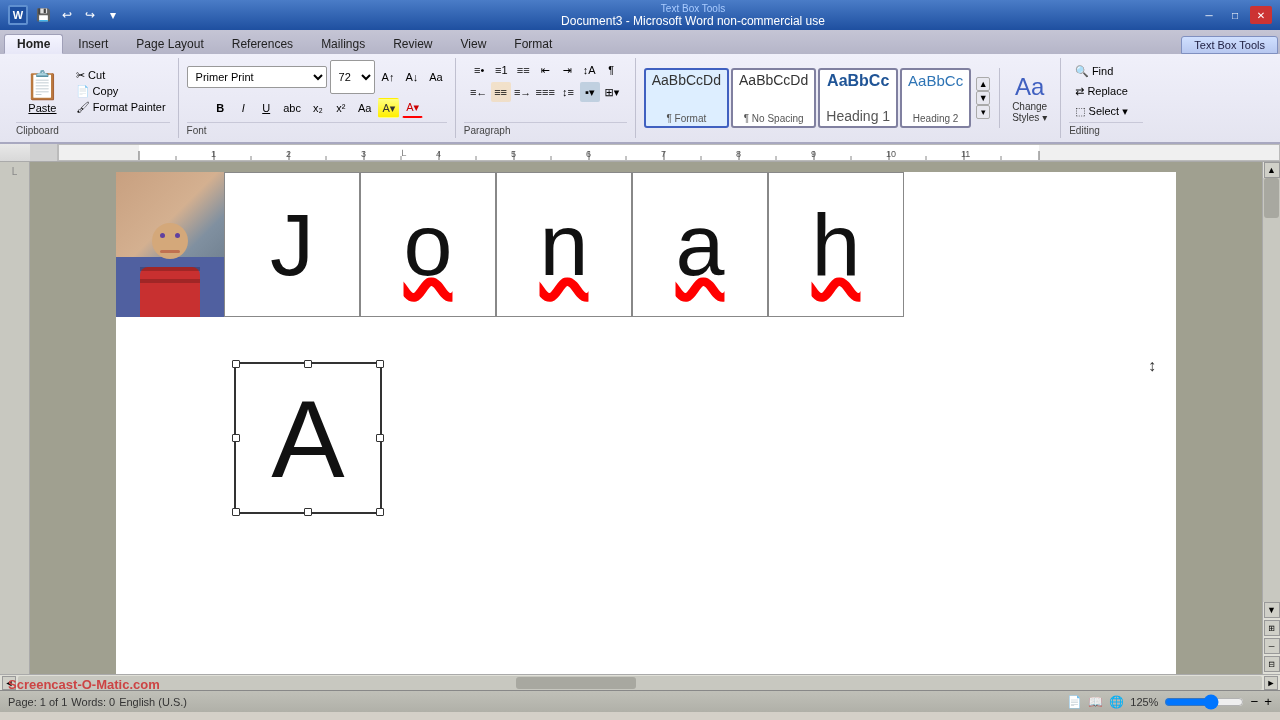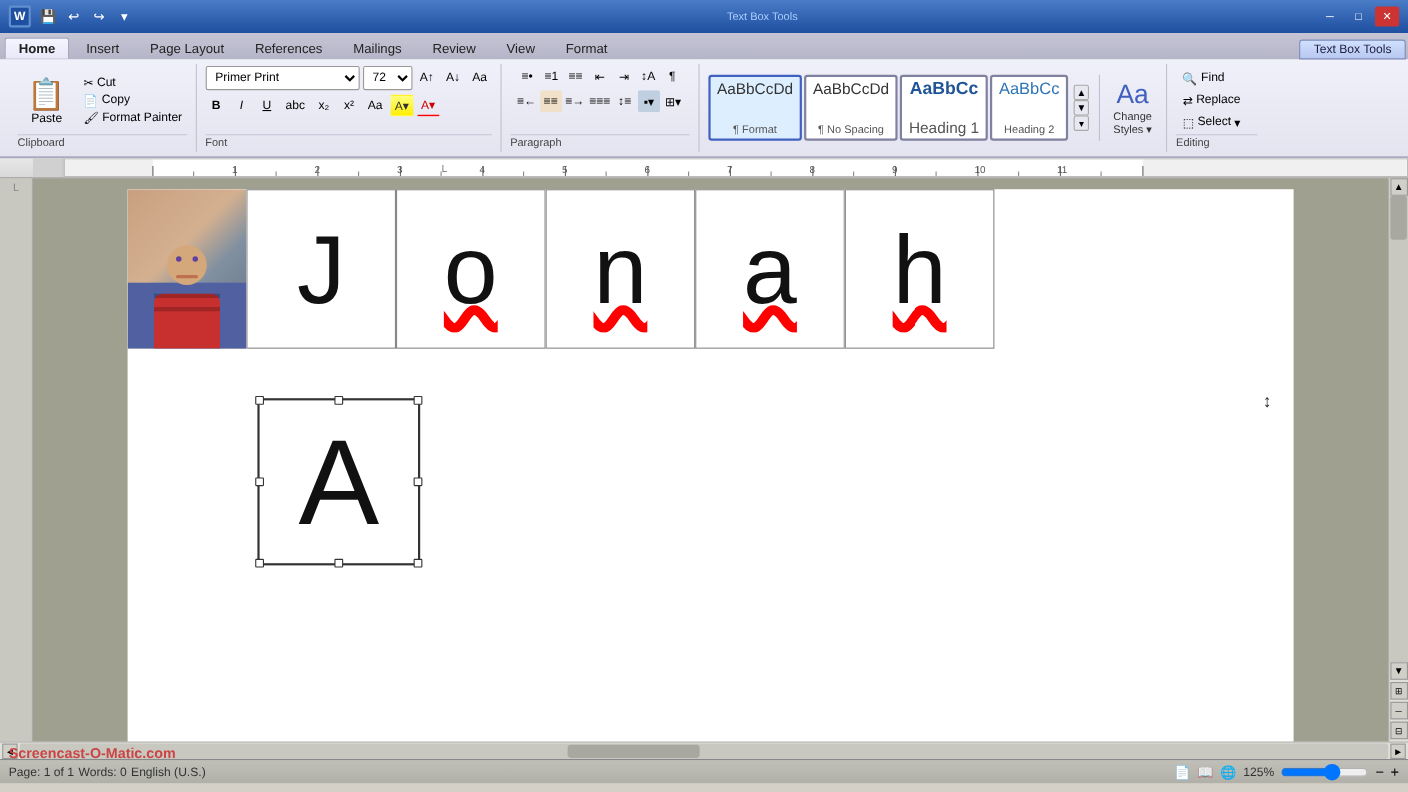--- a/index.html
+++ b/index.html
@@ -108,31 +108,31 @@
       flex-direction: column;
       align-items: center;
       justify-content: center;
       border: 1px solid transparent;
       border-radius: 3px;
       cursor: pointer;
       padding: 4px 8px;
       background: transparent;
     }
     .paste-icon { font-size: 28px; }
-    .paste-label { font-size: 11px; }
+    .paste-label { font-size: 11px; text-decoration: underline; }
     .clipboard-btns { display: flex; flex-direction: column; gap: 1px; justify-content: center; }
     .clipboard-btn { font-size: 11px; background: transparent; border: none; cursor: pointer; text-align: left; padding: 1px 4px; border-radius: 2px; display: flex; align-items: center; gap: 3px; }
 
     
     .font-selector {
       width: 140px; height: 22px; font-size: 11px; border: 1px solid #999; border-radius: 2px;
       background: white; padding: 0 4px;
     }
     .font-size-selector {
-      width: 45px; height: 22px; font-size: 11px; border: 1px solid #999; border-radius: 2px;
+      width: 45px; height: 34px; font-size: 11px; border: 1px solid #999; border-radius: 2px;
       background: white; padding: 0 4px;
     }
     .font-row { display: flex; align-items: center; gap: 3px; margin-bottom: 2px; }
     .font-btn {
       height: 20px; min-width: 20px; font-size: 11px; border: 1px solid transparent;
       background: transparent; cursor: pointer; border-radius: 2px; padding: 0 3px;
     }
     .font-btn.bold { font-weight: bold; }
     .font-btn.italic { font-style: italic; }
     .font-btn.underline { text-decoration: underline; }
@@ -390,20 +390,21 @@
     <div style="width:20px;height:20px;background:#1e4fa0;border:2px solid #6090d0;border-radius:2px;display:flex;align-items:center;justify-content:center;color:white;font-weight:bold;font-size:11px;margin-right:6px;">W</div>
     <div id="quick-access-inline" style="display:flex;gap:3px;">
       <button class="qa-btn">💾</button>
       <button class="qa-btn">↩</button>
       <button class="qa-btn">↪</button>
       <button class="qa-btn">▾</button>
     </div>
   </div>
   <div style="display:flex;flex-direction:column;align-items:center;flex:1;">
     <div style="font-size:10px;color:#aaccff;">Text Box Tools</div>
+    <div style="font-size:12px;">Document3 - Microsoft Word non-commercial use</div>
   </div>
   <div class="win-controls">
     <button class="win-btn min">─</button>
     <button class="win-btn max">□</button>
     <button class="win-btn close">✕</button>
   </div>
 </div>
 
 <div id="ribbon">
   <div id="ribbon-tabs">
@@ -440,21 +441,21 @@
           <button class="clipboard-btn">
             <span>🖌</span>
             <span>Format Painter</span>
           </button>
         </div>
       </div>
       <div class="ribbon-group-label">Clipboard</div>
     </div>
 
     <div class="ribbon-group" style="min-width:220px;">
-      <div class="ribbon-group-content" style="flex-direction:column;align-items:flex-start;gap:2px;">
+      <div class="ribbon-group-content" style="flex-direction:column;align-items:center;gap:2px;">
         <div class="font-row">
           <select class="font-selector">
             <option>Primer Print</option>
           </select>
           <select class="font-size-selector">
             <option>72</option>
           </select>
           <button class="font-btn">A↑</button>
           <button class="font-btn">A↓</button>
           <button class="font-btn">Aa</button>

